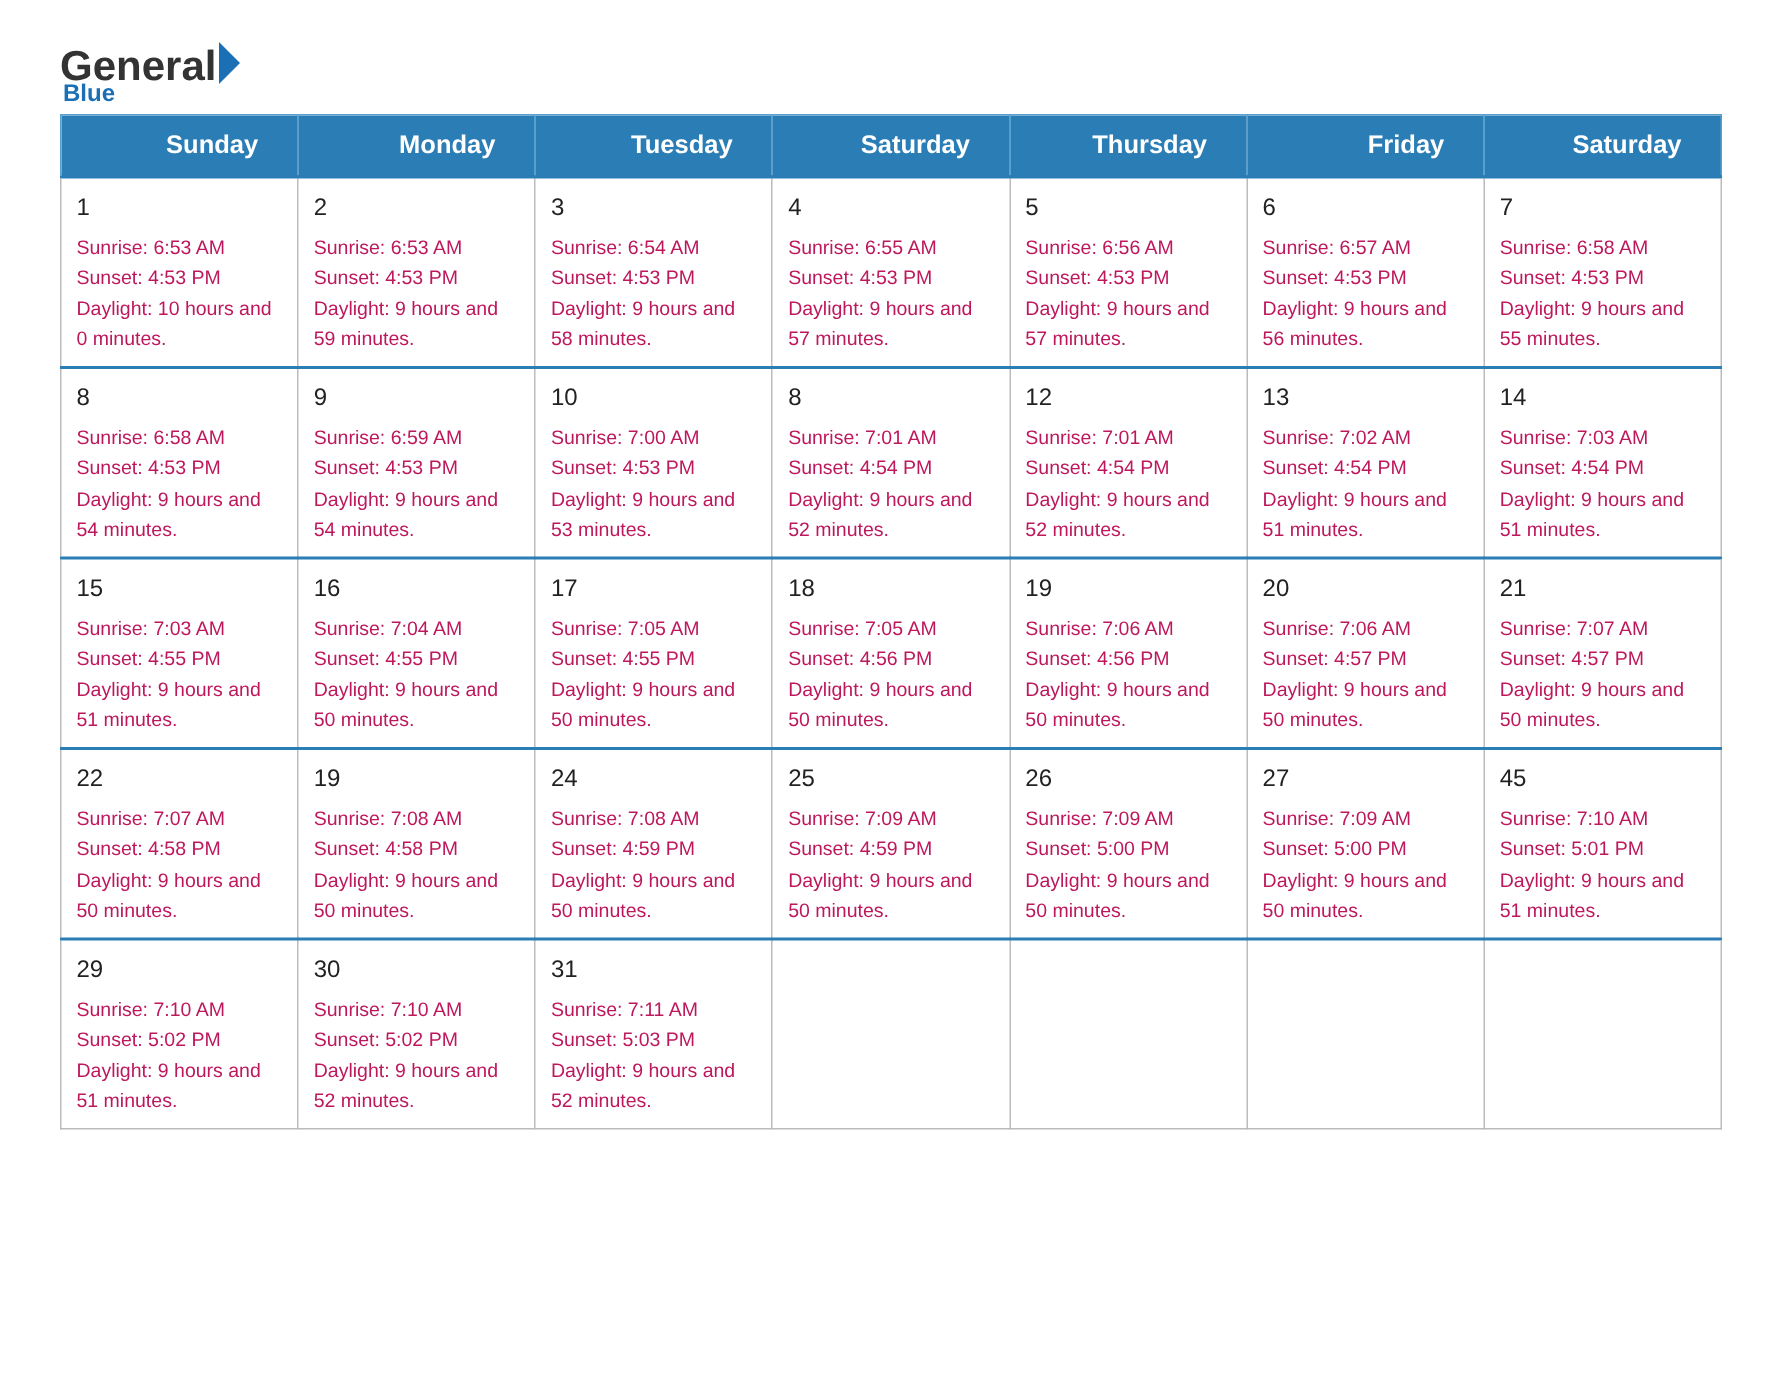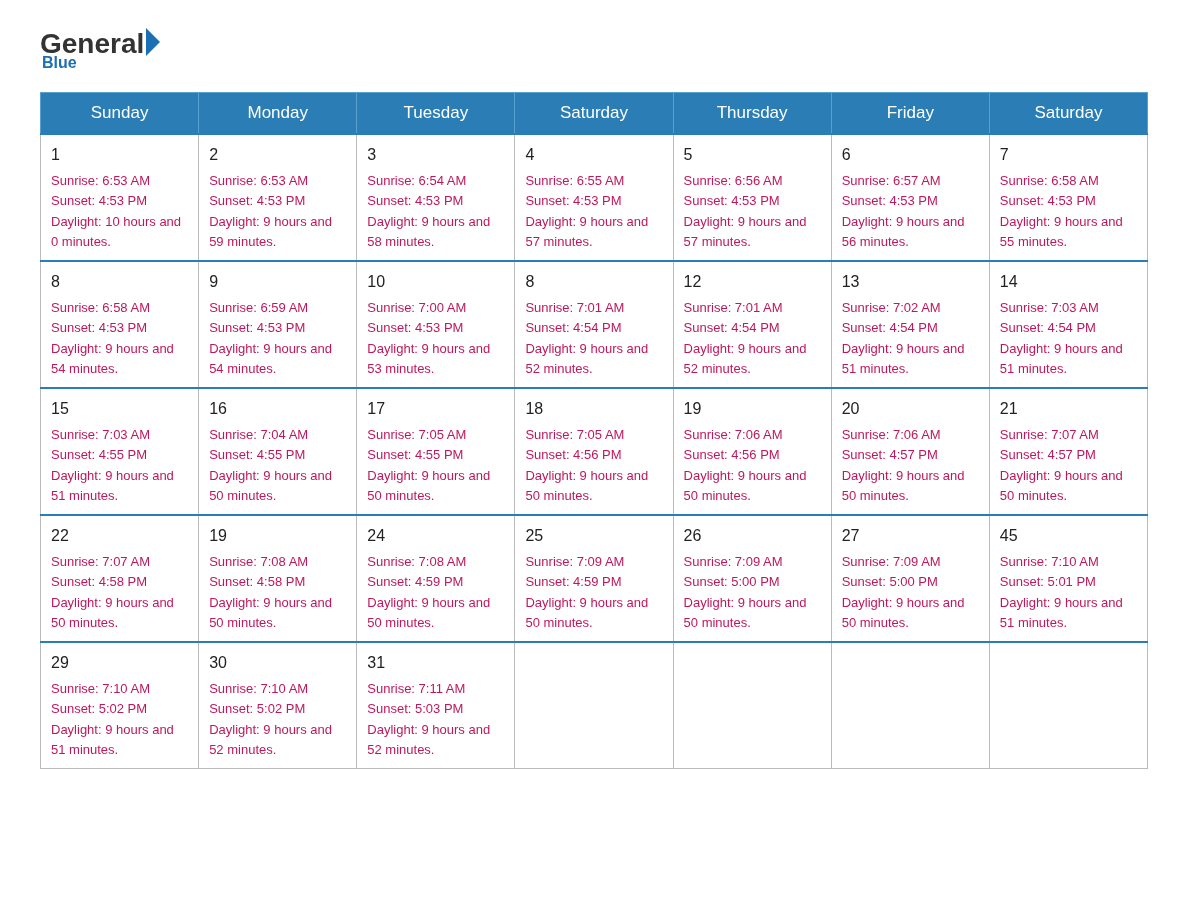--- a/index.html
+++ b/index.html
@@ -7,21 +7,21 @@
       font-family: Arial, sans-serif;
       background: #fff;
       padding: 30px 40px;
       width: 1188px;
       min-height: 918px;
     }
     .header {
       display: flex;
       justify-content: space-between;
       align-items: flex-end;
-      margin-bottom: 20px;
+      margin-bottom: 4px;
     }
     .logo {
       display: flex;
       align-items: center;
       gap: 0px;
     }
     .logo-text {
       font-size: 28px;
       font-weight: bold;
       color: #333;
@@ -69,23 +69,23 @@
     }
     .calendar {
       width: 100%;
       border-collapse: collapse;
       border: 1px solid #aaa;
     }
     .calendar th {
       background: #2a7db5;
       color: #fff;
       font-size: 17px;
-      font-weight: normal;
-      padding: 10px 12px;
-      text-align: center;
+      font-weight: bold;
+      padding: 10px 26px;
+      text-align: right;
       border: 1px solid #5aa0cc;
     }
     .calendar td {
       vertical-align: top;
       padding: 8px 10px;
       border: 1px solid #bbb;
       width: 14.28%;
       min-height: 100px;
       font-size: 13.5px;
       color: #333;

